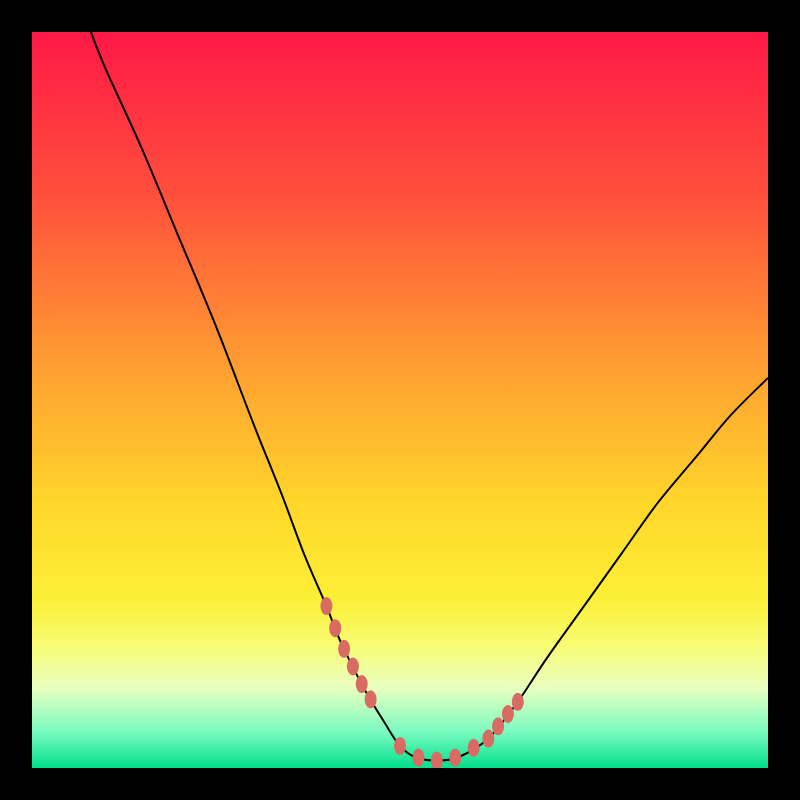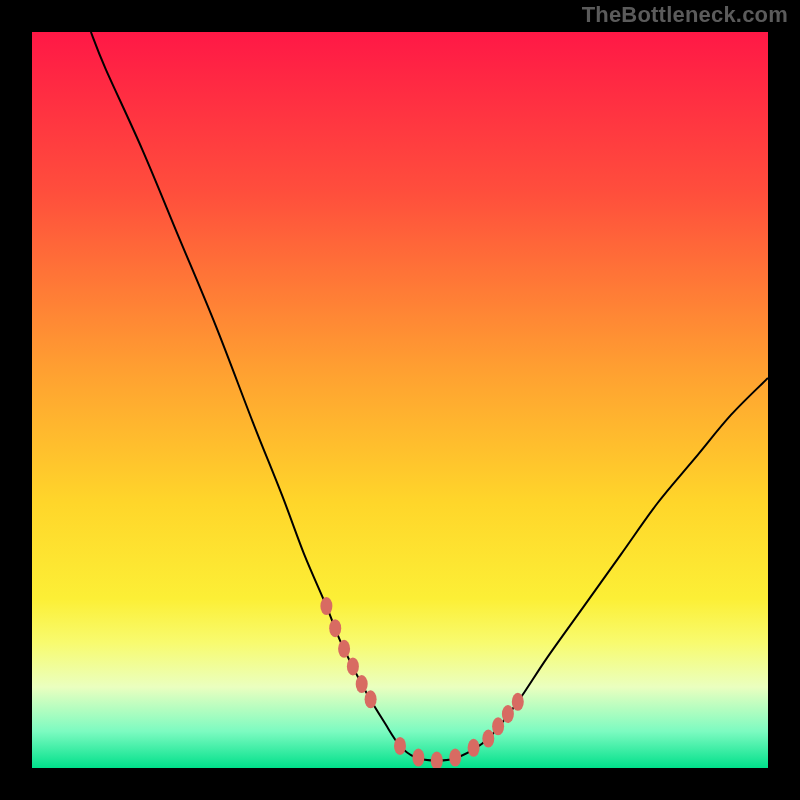--- a/index.html
+++ b/index.html
@@ -59,21 +59,20 @@
   }
   .bead {
     fill: #d86b62;
     stroke: none;
   }
 </style>
 </head>
 <body>
 
 <div class="frame">
-  <div class="watermark">TheBottleneck.com</div>
 
   <div class="plot">
     <svg viewBox="0 0 736 736">
       <path id="curve-path" class="curve" d="M 58.9 0.0 C 61.3 6.1, 65.0 17.2, 73.6 36.8 C 82.2 56.4, 98.1 89.5, 110.4 117.8 C 122.7 146.0, 134.9 176.6, 147.2 206.1 C 159.5 235.5, 171.7 263.7, 184.0 294.4 C 196.3 325.1, 209.8 361.9, 220.8 390.1 C 231.8 418.3, 241.7 441.6, 250.2 463.7 C 258.8 485.8, 265.0 504.2, 272.3 522.6 C 279.7 541.0, 288.3 559.4, 294.4 574.1 C 300.5 588.8, 303.0 597.4, 309.1 610.9 C 315.3 624.4, 323.8 641.5, 331.2 655.0 C 338.6 668.5, 347.1 682.0, 353.3 691.8 C 359.4 701.7, 363.1 708.4, 368.0 713.9 C 372.9 719.4, 376.6 722.5, 382.7 725.0 C 388.9 727.4, 397.4 728.6, 404.8 728.6 C 412.2 728.6, 418.3 728.6, 426.9 725.0 C 435.5 721.3, 446.5 715.8, 456.3 706.6 C 466.1 697.4, 475.9 683.3, 485.8 669.8 C 495.6 656.3, 504.2 641.5, 515.2 625.6 C 526.2 609.7, 539.7 591.3, 552.0 574.1 C 564.3 556.9, 576.5 539.7, 588.8 522.6 C 601.1 505.4, 613.3 487.0, 625.6 471.0 C 637.9 455.1, 650.1 441.6, 662.4 426.9 C 674.7 412.2, 686.9 396.2, 699.2 382.7 C 711.5 369.2, 729.9 352.1, 736.0 345.9"></path>
       <g id="beads">
           <ellipse cx="294.4" cy="574.1" rx="6" ry="9" class="bead"></ellipse>
           <ellipse cx="303.2" cy="596.2" rx="6" ry="9" class="bead"></ellipse>
           <ellipse cx="312.1" cy="616.8" rx="6" ry="9" class="bead"></ellipse>
           <ellipse cx="320.9" cy="634.4" rx="6" ry="9" class="bead"></ellipse>
           <ellipse cx="329.7" cy="652.1" rx="6" ry="9" class="bead"></ellipse>

